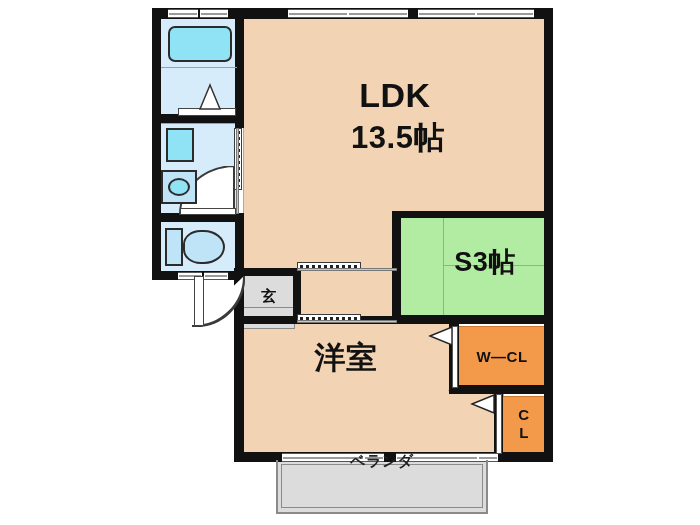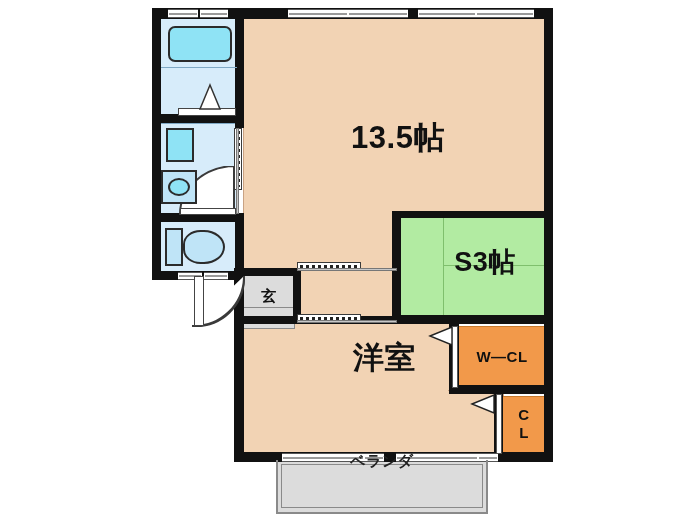--- a/index.html
+++ b/index.html
@@ -180,25 +180,26 @@
   <div class="abs" style="left:161px;top:67px;width:76px;height:1px;background:#7fa8c4;"></div>
 
   <div class="abs mirror" style="left:166px;top:128px;width:28px;height:34px;"></div>
 
   <div class="abs sinkbox" style="left:161px;top:170px;width:36px;height:34px;"></div>
   <div class="abs bowl" style="left:168px;top:178px;width:22px;height:18px;"></div>
 
   <div class="abs tank" style="left:165px;top:228px;width:18px;height:38px;"></div>
   <div class="abs toilet-seat" style="left:183px;top:230px;width:42px;height:34px;"></div>
 
+  <div class="lbl lbl-ldk" style="left:330px;top:78px;width:130px;">LDK</div>
   <div class="lbl lbl-ldk2" style="left:318px;top:122px;width:160px;">13.5帖</div>
 
   <div class="lbl lbl-s3" style="left:420px;top:248px;width:130px;">S3帖</div>
 
-  <div class="lbl lbl-yo" style="left:276px;top:342px;width:140px;text-align:right;">洋室</div>
+  <div class="lbl lbl-yo" style="left:276px;top:342px;width:140px;">洋室</div>
 
   <div class="lbl lbl-wcl" style="left:460px;top:349px;width:84px;">W—CL</div>
 
   <div class="lbl lbl-cl" style="left:504px;top:406px;width:40px;">C</div>
   <div class="lbl lbl-cl" style="left:504px;top:424px;width:40px;">L</div>
 
   <div class="lbl lbl-gen" style="left:248px;top:288px;width:42px;">玄</div>
 
   <div class="lbl lbl-ver" style="left:306px;top:453px;width:152px;">ベランダ</div>
 

